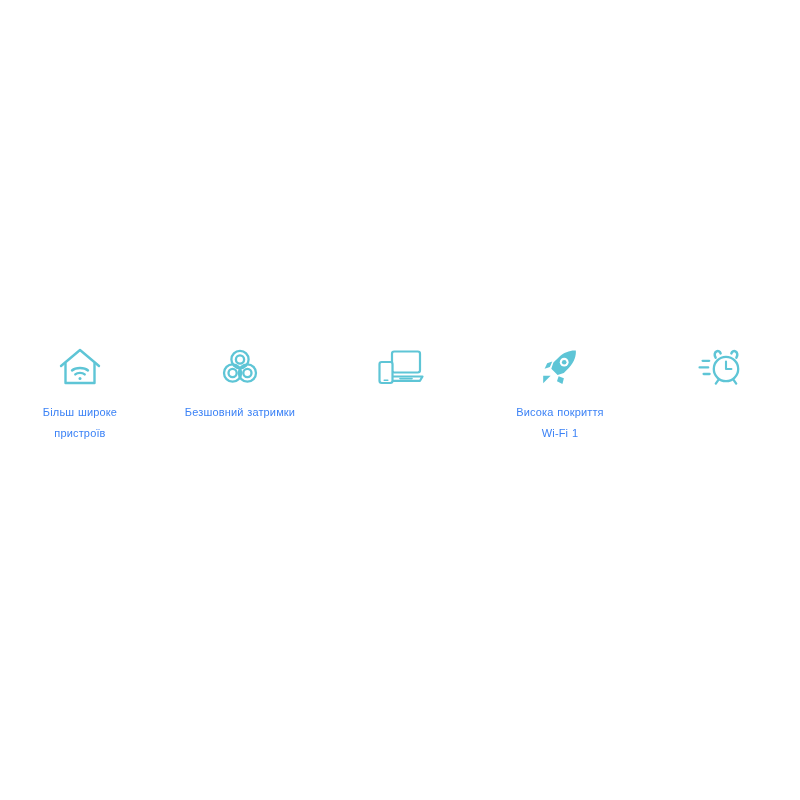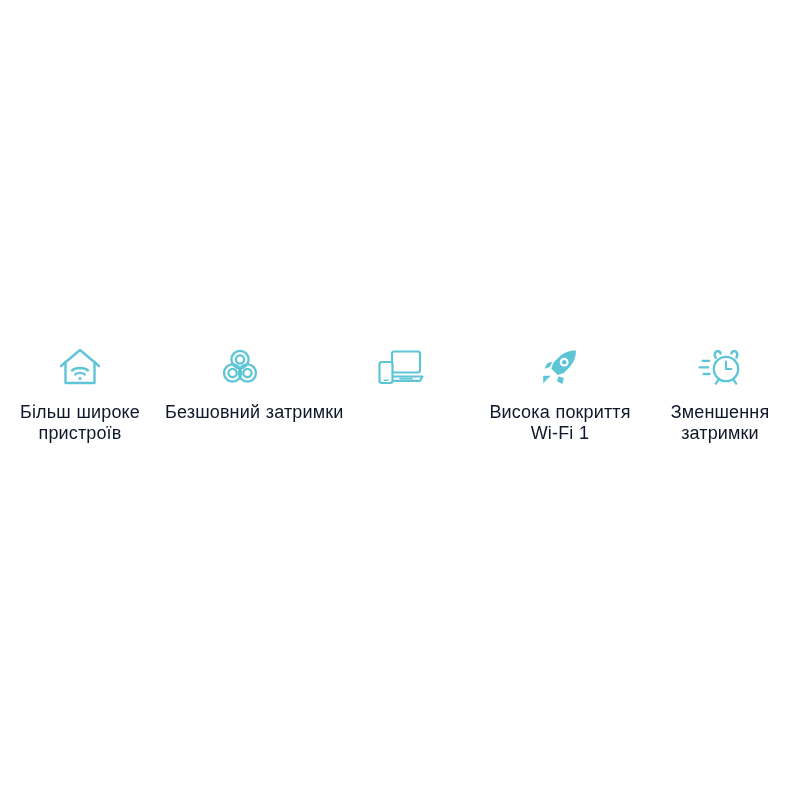--- a/index.html
+++ b/index.html
@@ -55,23 +55,23 @@
     justify-content: center;
     margin-bottom: 12px;
   }
 
   .feature-icon svg {
     display: block;
     overflow: visible;
   }
 
   .feature-label {
-    font-size: 18px;
+    font-size: 11px;
     line-height: 21px;
-    color: #0f172a;
+    color: #3b82f6;
     letter-spacing: 0.15px;
     font-weight: 400;
     max-width: 150px;
     word-spacing: 0.5px;
   }
 
   .feature-label .line {
     display: block;
     white-space: nowrap;
   }
@@ -167,20 +167,16 @@
           <path d="M40.4 11.6 C42.0 9.0 41.4 6.4 39.4 5.4 C37.7 4.6 36.0 5.6 35.4 7.4" stroke-width="2.5"></path>
 
           <path d="M22.6 33.6 L19.8 37.6"></path>
           <path d="M37.4 33.6 L40.2 37.6"></path>
 
           <path d="M13.2 14.8 H6.6" stroke-width="2.3"></path>
           <path d="M12.2 21.4 H3.6" stroke-width="2.3"></path>
           <path d="M13.6 28.0 H7.6" stroke-width="2.3"></path>
         </svg>
       </div>
-      <div class="feature-label">
-        <span class="line">Зменшення</span>
-        <span class="line">затримки</span>
-      </div>
     </div>
 
   </div>
 </div>
 
 </body></html>

